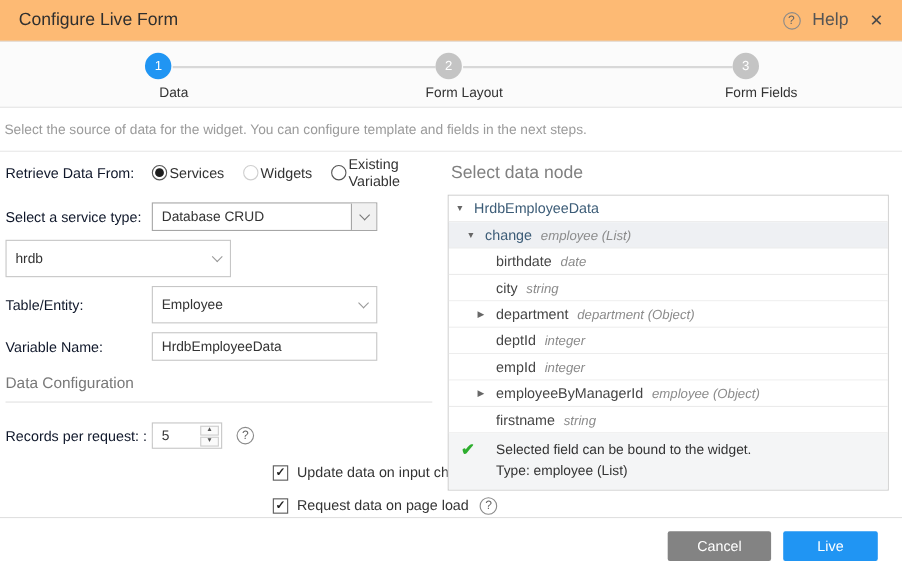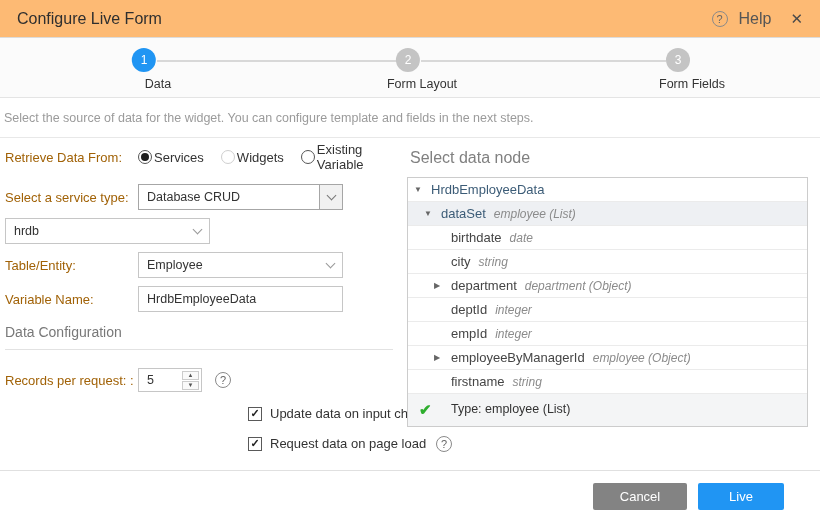--- a/index.html
+++ b/index.html
@@ -43,34 +43,34 @@
     height:40px; display:flex; align-items:center; padding:0 4px;
     color:#9b9b9b; font-size:12.5px; border-bottom:1px solid #e8e8e8;
   }
 
   
   .content { display:flex; height:330px; }
   .left-col  { width:400px; padding:8px 0 0 5px; flex-shrink:0; }
   .right-col { flex:1; padding:11px 12px 0 7px; }
 
   .radio-row { display:flex; align-items:center; height:22px; margin-bottom:16px; }
-  .row-label { width:133px; flex-shrink:0; color:#a16207; }
+  .row-label { width:133px; flex-shrink:0; color:#0f172a; }
   .radio-group { display:flex; align-items:center; gap:17px; }
   .radio-item { display:flex; align-items:center; gap:2px; cursor:default; }
   .radio {
     width:14px; height:14px; border:1.5px solid #555; border-radius:50%;
     position:relative; flex-shrink:0; background:#fff;
   }
   .radio.selected::after { content:''; position:absolute; inset:2px; background:#1d1d1d; border-radius:50%; }
   .radio.disabled { border-color:#cfcfcf; }
 
   .field-row { display:flex; align-items:center; margin-bottom:8px; }
   .control {
     width:205px; height:26px; border:1px solid #c6c6c6; background:#fff;
-    display:flex; align-items:center; justify-content:space-between; padding:0 8px;
+    display:flex; align-items:center; justify-content:space-between; padding:16px 8px;
   }
   .control-text { font-size:12.5px; color:#333; }
   .chev {
     width:7px; height:7px; border-right:1.5px solid #999; border-bottom:1.5px solid #999;
     transform:rotate(45deg); margin-top:-4px;
   }
   .select-native { border-color:#a6a6a6; padding:0 0 0 8px; }
   .native-btn {
     width:23px; height:24px; background:#f1f1f1; border-left:1px solid #a6a6a6;
     display:flex; align-items:center; justify-content:center; flex-shrink:0;
@@ -123,21 +123,21 @@
 
   .message { background:#f4f5f6; padding:6px 8px 7px 8px; display:flex; }
   .check-icon { color:#2eae2e; font-size:15px; font-weight:bold; width:35px; padding-left:3px; flex-shrink:0; line-height:19px; }
   .message-text { line-height:19px; color:#333; font-size:12.5px; }
 
   
   .footer {
     position:absolute; left:0; right:0; top:470px; height:52px;
     border-top:1px solid #e0e0e0; background:#fff;
     display:flex; align-items:center; justify-content:flex-end;
-    gap:11px; padding-right:36px;
+    gap:11px; padding-right:22px;
   }
   .btn {
     height:27px; border:none; border-radius:2px; color:#fff;
     font-family:inherit; font-size:13px; cursor:default;
   }
   .btn-cancel { width:94px; background:#838383; }
   .btn-next { width:86px; background:#2095f3; }
 </style>
 </head>
 <body>
@@ -255,21 +255,21 @@
       <div class="panel-title">Select data node</div>
       <div class="tree-panel">
         <div id="tree">
             <div class="tree-row level-0">
               <span class="twisty">▼</span>
               <span class="node-name parent">HrdbEmployeeData</span>
               <span class="node-type"></span>
             </div>
             <div class="tree-row level-1 selected">
               <span class="twisty">▼</span>
-              <span class="node-name parent">dataSet</span>
+              <span class="node-name parent">change</span>
               <span class="node-type">employee (List)</span>
             </div>
             <div class="tree-row level-2">
               <span class="twisty"></span>
               <span class="node-name">birthdate</span>
               <span class="node-type">date</span>
             </div>
             <div class="tree-row level-2">
               <span class="twisty"></span>
               <span class="node-name">city</span>
@@ -297,20 +297,21 @@
             </div>
             <div class="tree-row level-2">
               <span class="twisty"></span>
               <span class="node-name">firstname</span>
               <span class="node-type">string</span>
             </div>
           </div>
         <div class="message">
           <span class="check-icon">✔</span>
           <div class="message-text">
+            <div>Selected field can be bound to the widget.</div>
             <div>Type: employee (List)</div>
           </div>
         </div>
       </div>
     </div>
   </div>
 
   <div class="footer">
     <button class="btn btn-cancel">Cancel</button>
     <button class="btn btn-next">Live</button>

